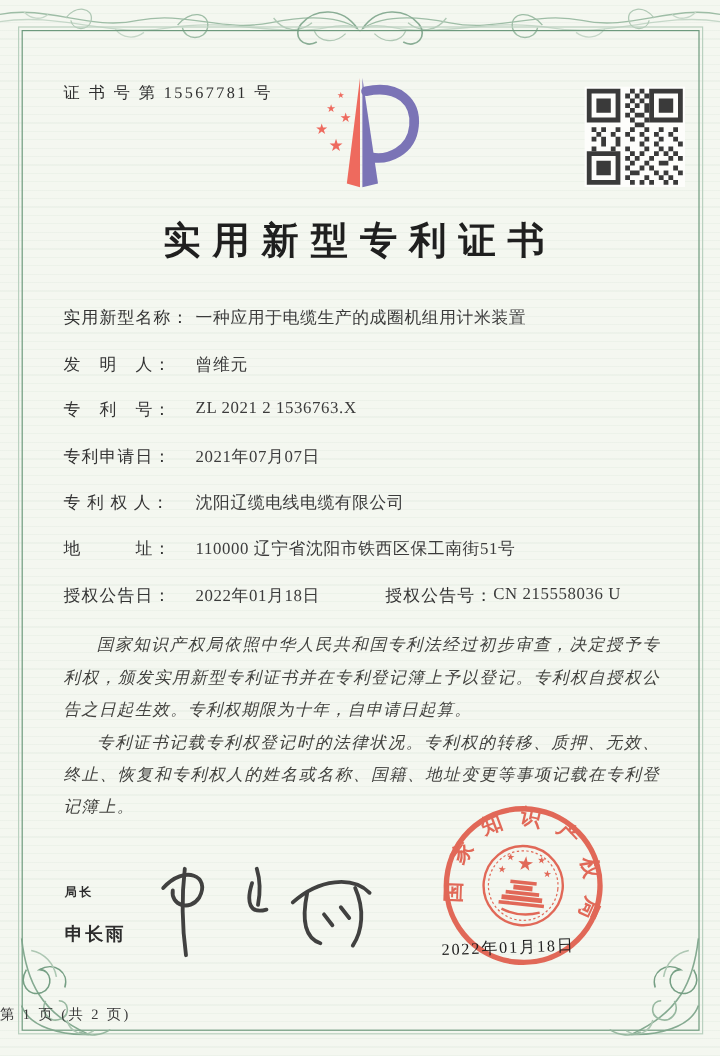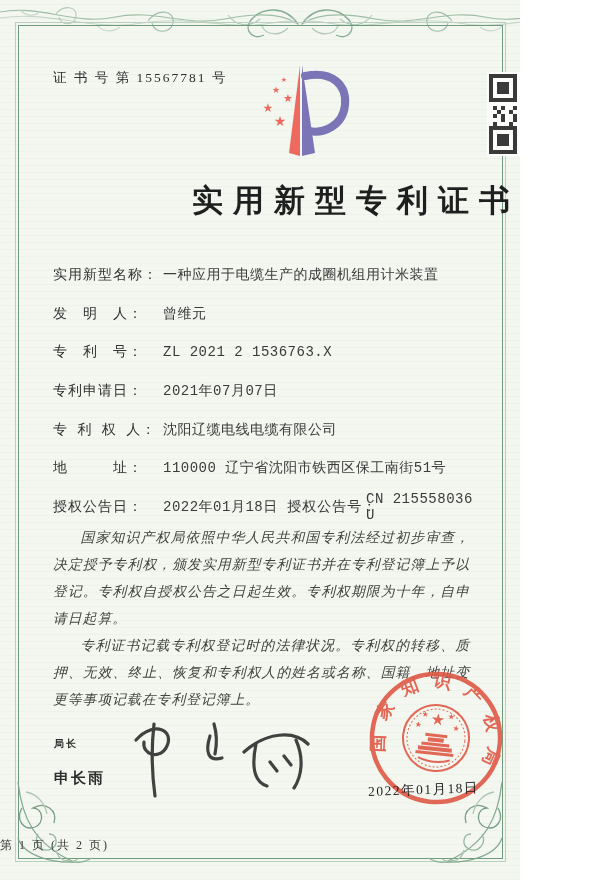--- a/index.html
+++ b/index.html
@@ -1,32 +1,32 @@
 <!DOCTYPE html>
 <html><head>
 <meta charset="utf-8">
 <style>
   html,body{margin:0;padding:0;}
   body{width:600px;height:880px;font-family:"Liberation Serif","DejaVu Serif",serif;}
-  .page{position:relative;width:520px;height:880px;overflow:hidden;
+  .page{position:relative;width:600px;height:880px;overflow:hidden;
         background:#f4f7f0;
         background-image:repeating-linear-gradient(0deg, rgba(148,180,156,0.08) 0 1px, transparent 1px 7px);}
   .frame{position:absolute;left:18px;top:25px;right:17px;bottom:21px;
          border:1.5px solid #6e9a7e;outline:1px solid #b9d0bf;outline-offset:2px;pointer-events:none;}
   .top-ornament{position:absolute;left:0;top:0;}
   .corner{position:absolute;bottom:14px;}
   .corner.left{left:10px;}
   .corner.right{right:10px;transform:scaleX(-1);}
   .cert-no{position:absolute;left:53px;top:69px;font-size:13.5px;letter-spacing:2px;color:#2f2f2f;}
   .logo{position:absolute;left:253px;top:60px;}
   .qr{position:absolute;left:487px;top:72px;}
-  .title{position:absolute;left:0;right:0;top:180px;margin:0;text-align:right;
+  .title{position:absolute;left:0;right:0;top:180px;margin:0;text-align:center;
          font-size:31px;font-weight:bold;letter-spacing:10px;color:#1f1f1f;}
   .fields{position:absolute;left:53px;right:45px;top:256px;font-size:14px;color:#3b3b3b;}
-  .fields .row{display:flex;height:38.6px;align-items:center;font-family:Liberation Mono, monospace;}
+  .fields .row{display:flex;height:38.6px;align-items:flex-start;}
   .fields .lbl{white-space:pre;min-width:110px;letter-spacing:1px;color:#333;}
   .fields .val{letter-spacing:0.5px;}
   .grant .pair1{display:inline-flex;width:268px;}
   .paras{position:absolute;left:53px;right:50px;top:524px;}
   .paras p{margin:0;text-indent:2em;font-size:13.8px;line-height:27px;letter-spacing:1px;
            color:#42423f;text-align:justify;font-style:italic;}
   .sig-title{position:absolute;left:54px;top:737px;font-size:10px;font-weight:600;color:#2d2d2d;
              font-family:"Liberation Sans","DejaVu Sans",sans-serif;letter-spacing:2px;}
   .sig-name{position:absolute;left:54px;top:769px;font-size:15px;font-weight:600;color:#2d2d2d;
             font-family:"Liberation Sans","DejaVu Sans",sans-serif;letter-spacing:2px;}

